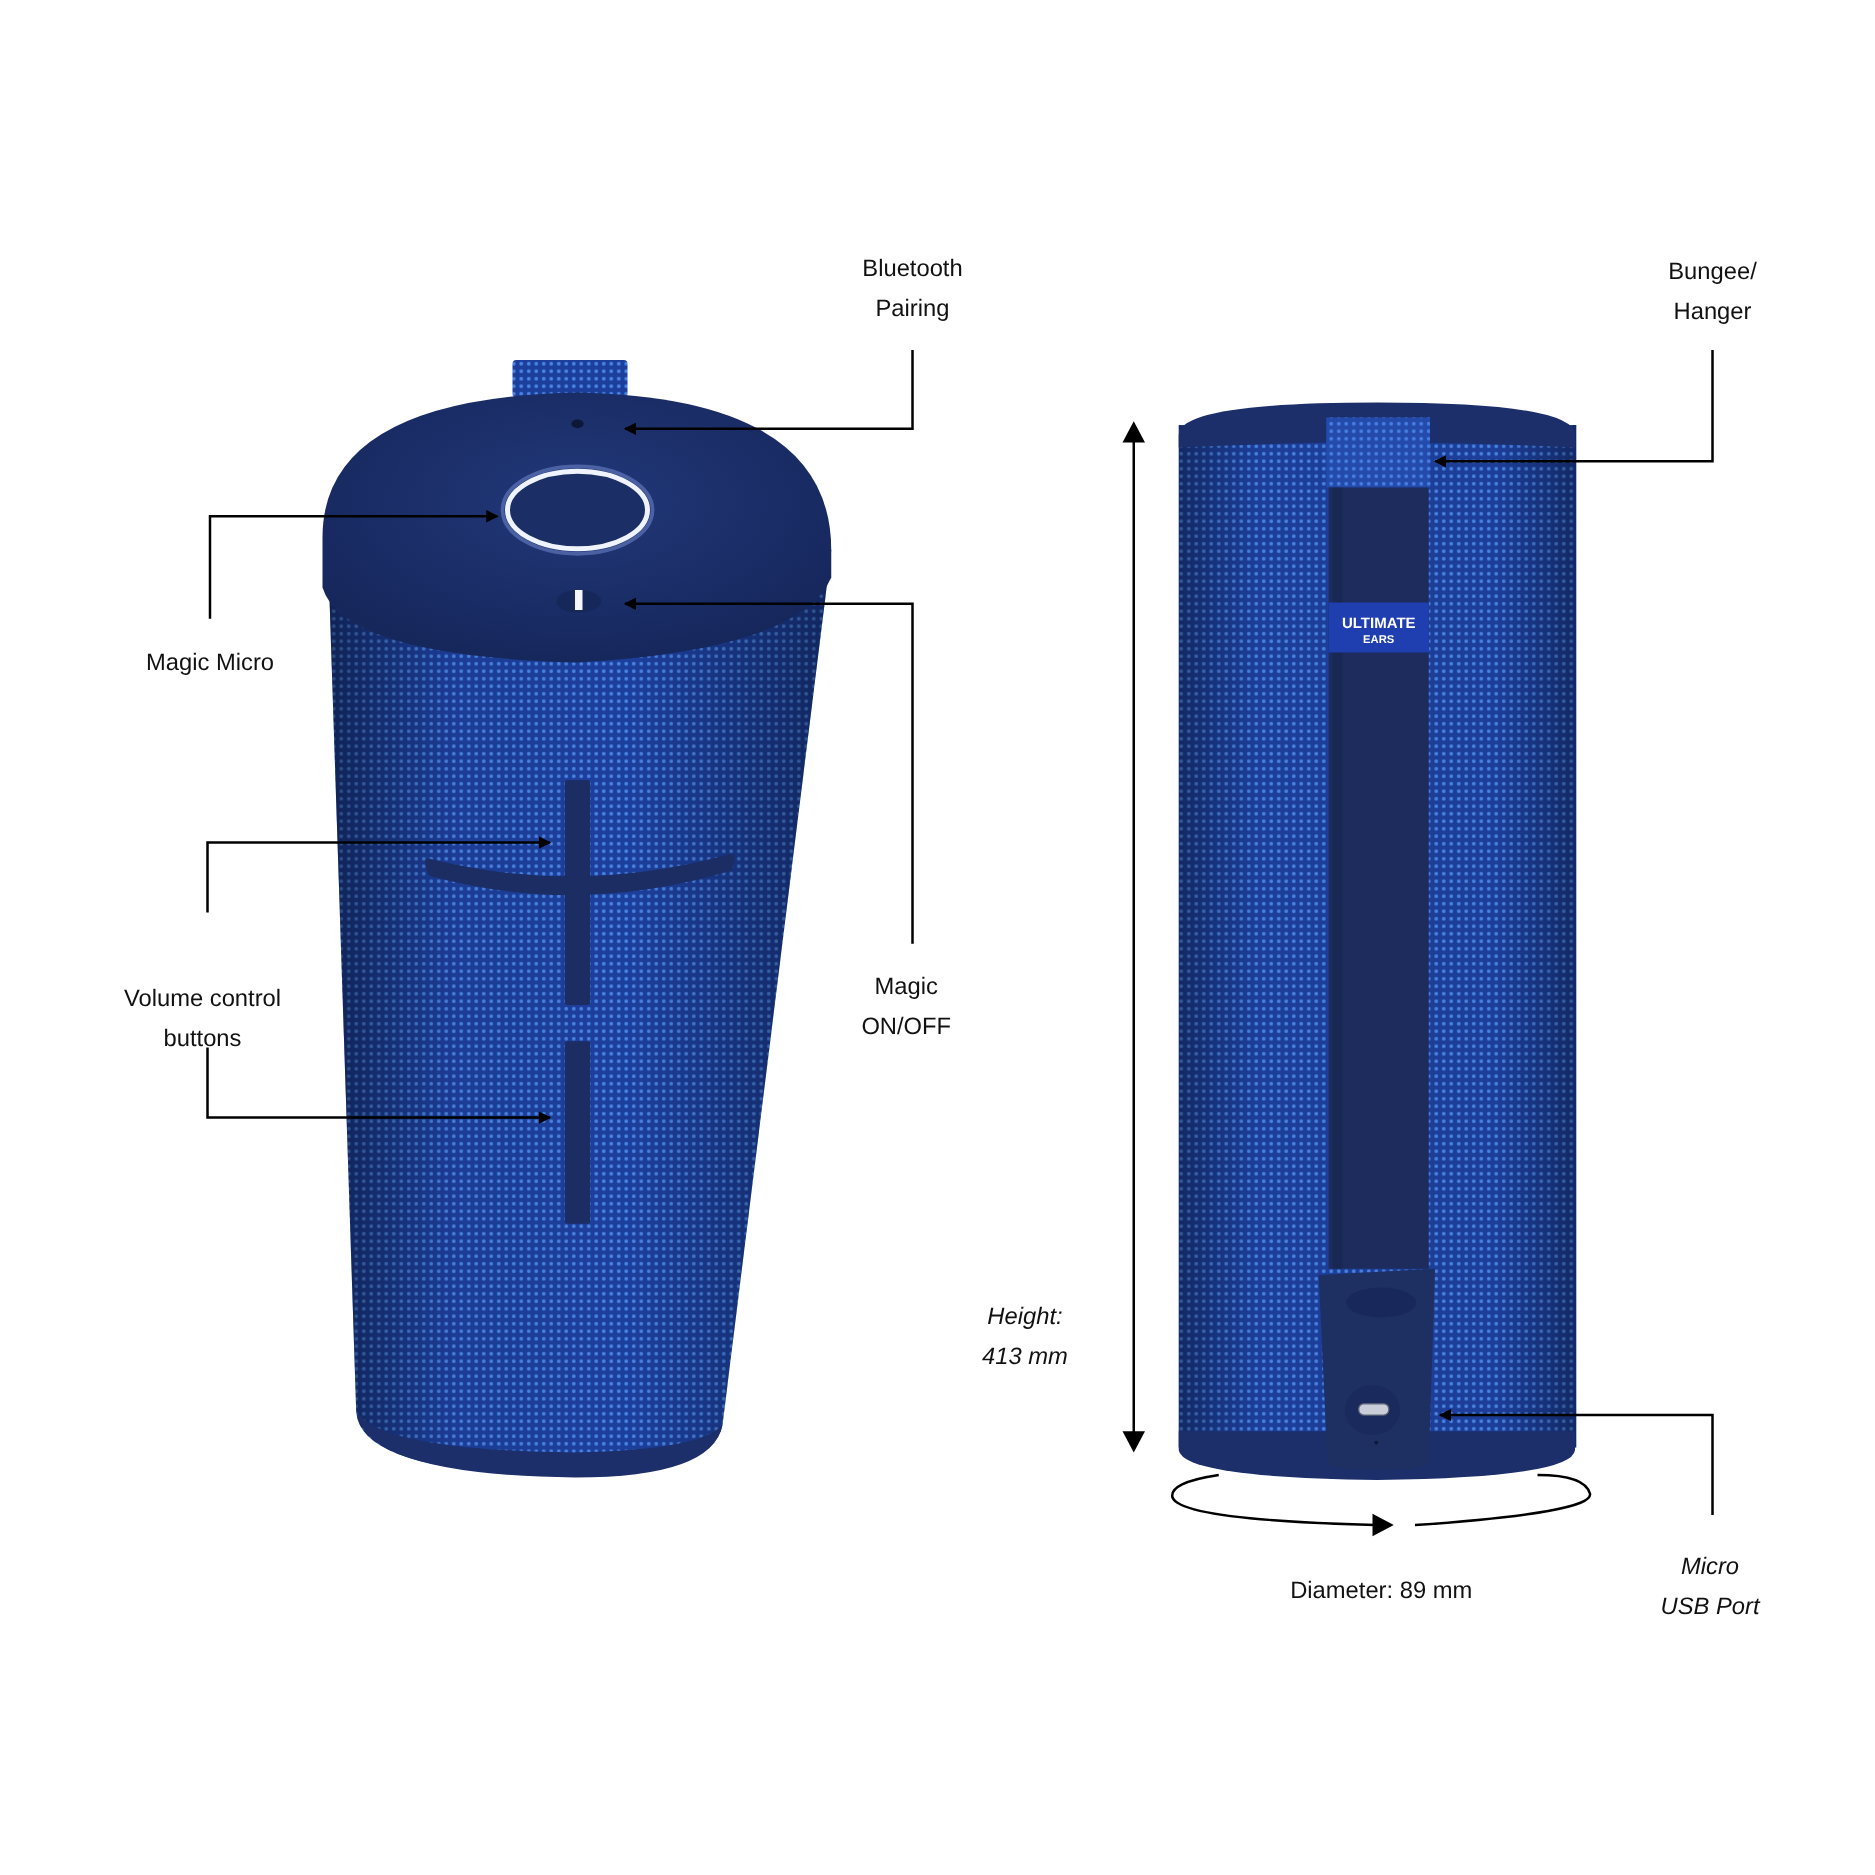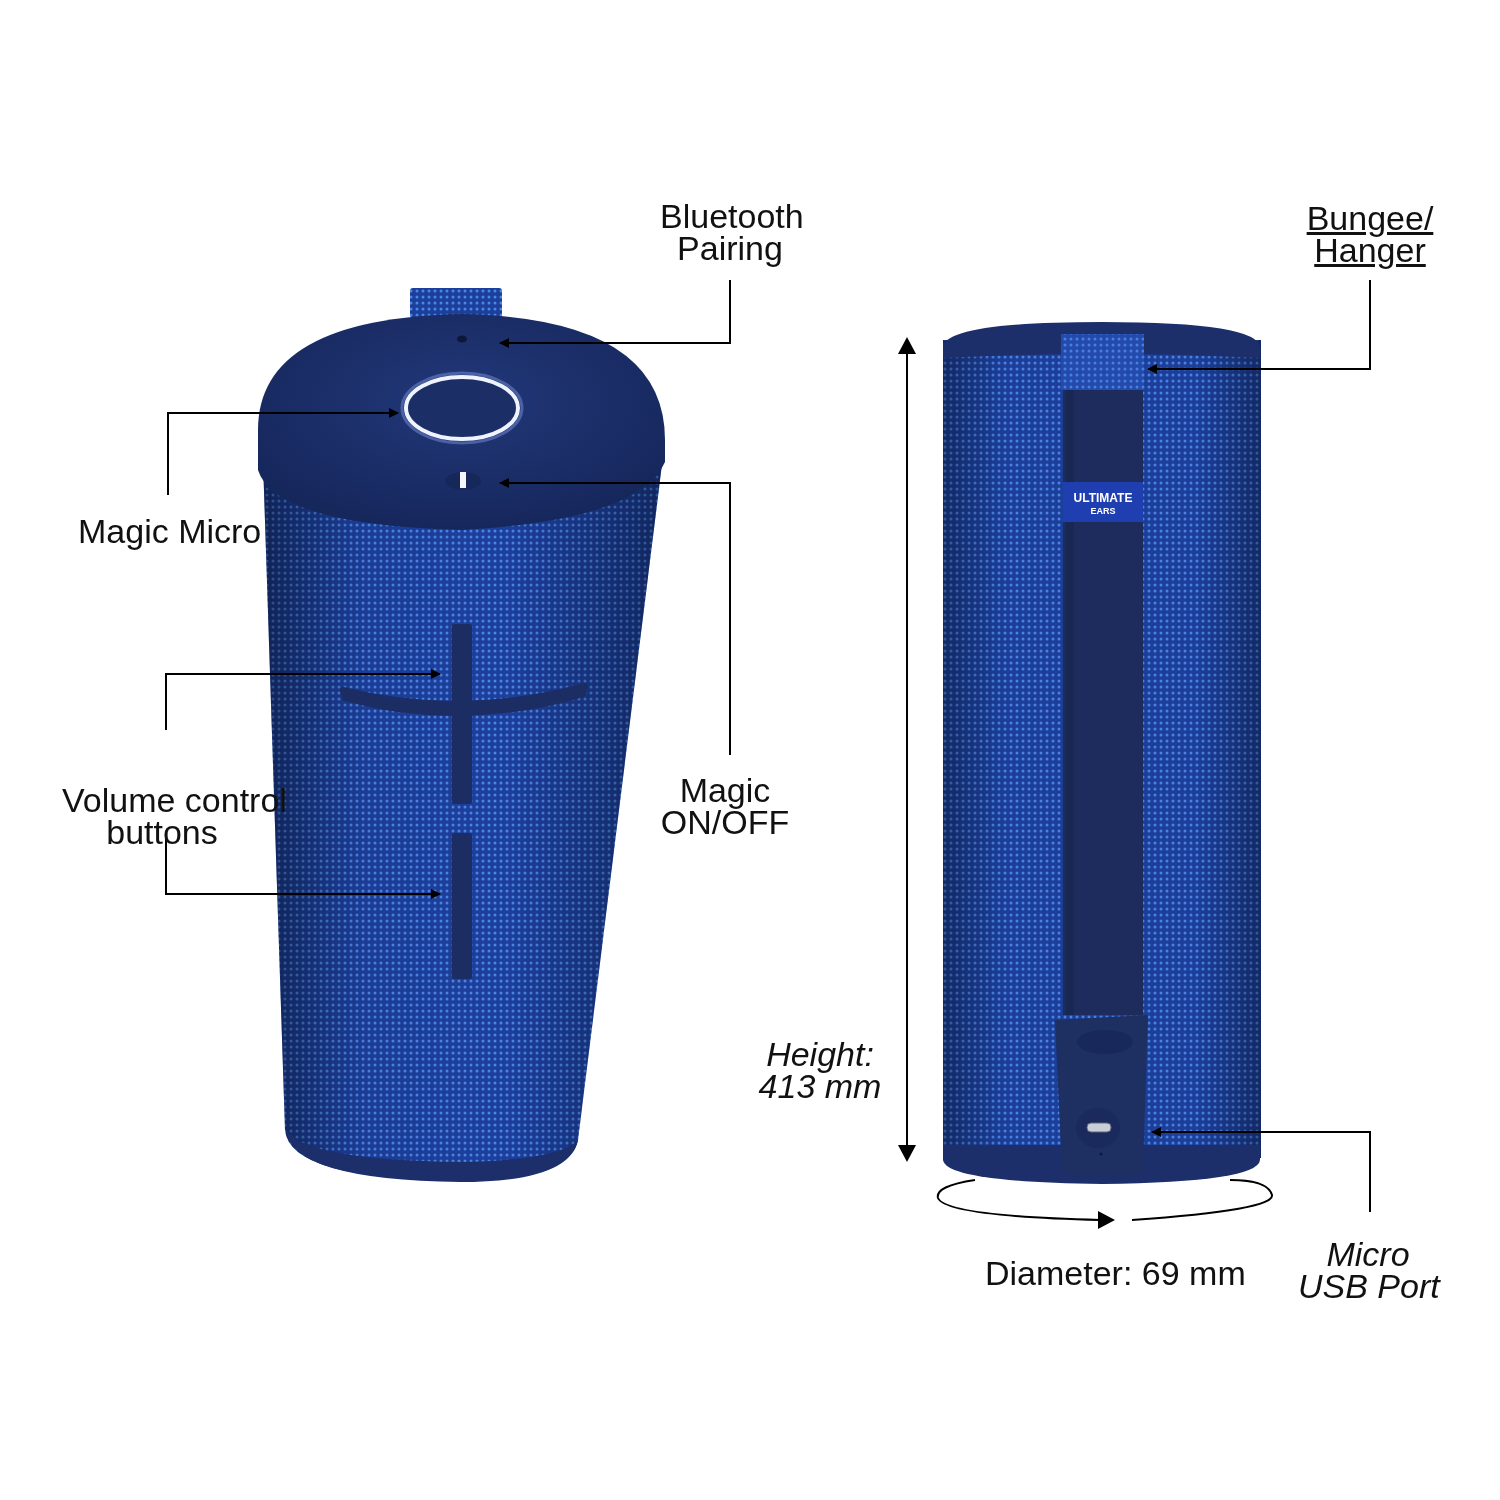--- a/index.html
+++ b/index.html
@@ -1,18 +1,18 @@
 <!DOCTYPE html>
 <html><head>
   <meta charset="utf-8">
   <style>
     html, body { margin: 0; padding: 0; background: #ffffff; }
     body { width: 1500px; height: 1500px; position: relative; overflow: hidden;
            font-family: "Liberation Sans", "DejaVu Sans", sans-serif; color: #111; }
-    .label { position: absolute; font-size: 34px; line-height: 32px; text-align: center; white-space: nowrap; }
+    .label { position: absolute; font-size: 19px; line-height: 32px; text-align: center; white-space: nowrap; }
     svg.art { position: absolute; left: 0; top: 0; }
   </style>
 </head>
 <body>
 
 <svg class="art" width="1500" height="1500" viewBox="0 0 1500 1500">
   <defs>
     <pattern id="mesh" width="6" height="6" patternUnits="userSpaceOnUse">
       <rect width="6" height="6" fill="#1d3f9c"></rect>
       <circle cx="3" cy="3" r="1.5" fill="#4a86e6"></circle>
@@ -127,30 +127,30 @@
 <div class="label" style="left:655px; top:774px; width:140px;">
   <div>Magic</div>
   <div>ON/OFF</div>
 </div>
 
 <div class="label" style="left:62px; top:784px; width:200px;">
   <div>Volume control</div>
   <div>buttons</div>
 </div>
 
-<div class="label" style="left:1300px; top:202px; width:140px;text-decoration:underline;">
+<div class="label" style="left:1300px; top:202px; width:140px;">
   <div>Bungee/</div>
   <div>Hanger</div>
 </div>
 
 <div class="label" style="left:1298px; top:1238px; width:140px;font-style:italic;">
   <div>Micro</div>
   <div>USB Port</div>
 </div>
 
 <div class="label" style="left:755px; top:1038px; width:130px;font-style:italic;">
   <div>Height:</div>
   <div>413 mm</div>
 </div>
 
 <div class="label" style="left:985px; top:1257px; width:240px;">
-  <div>Diameter: 69 mm</div>
+  <div>Diameter: 89 mm</div>
 </div>
 
 </body></html>

